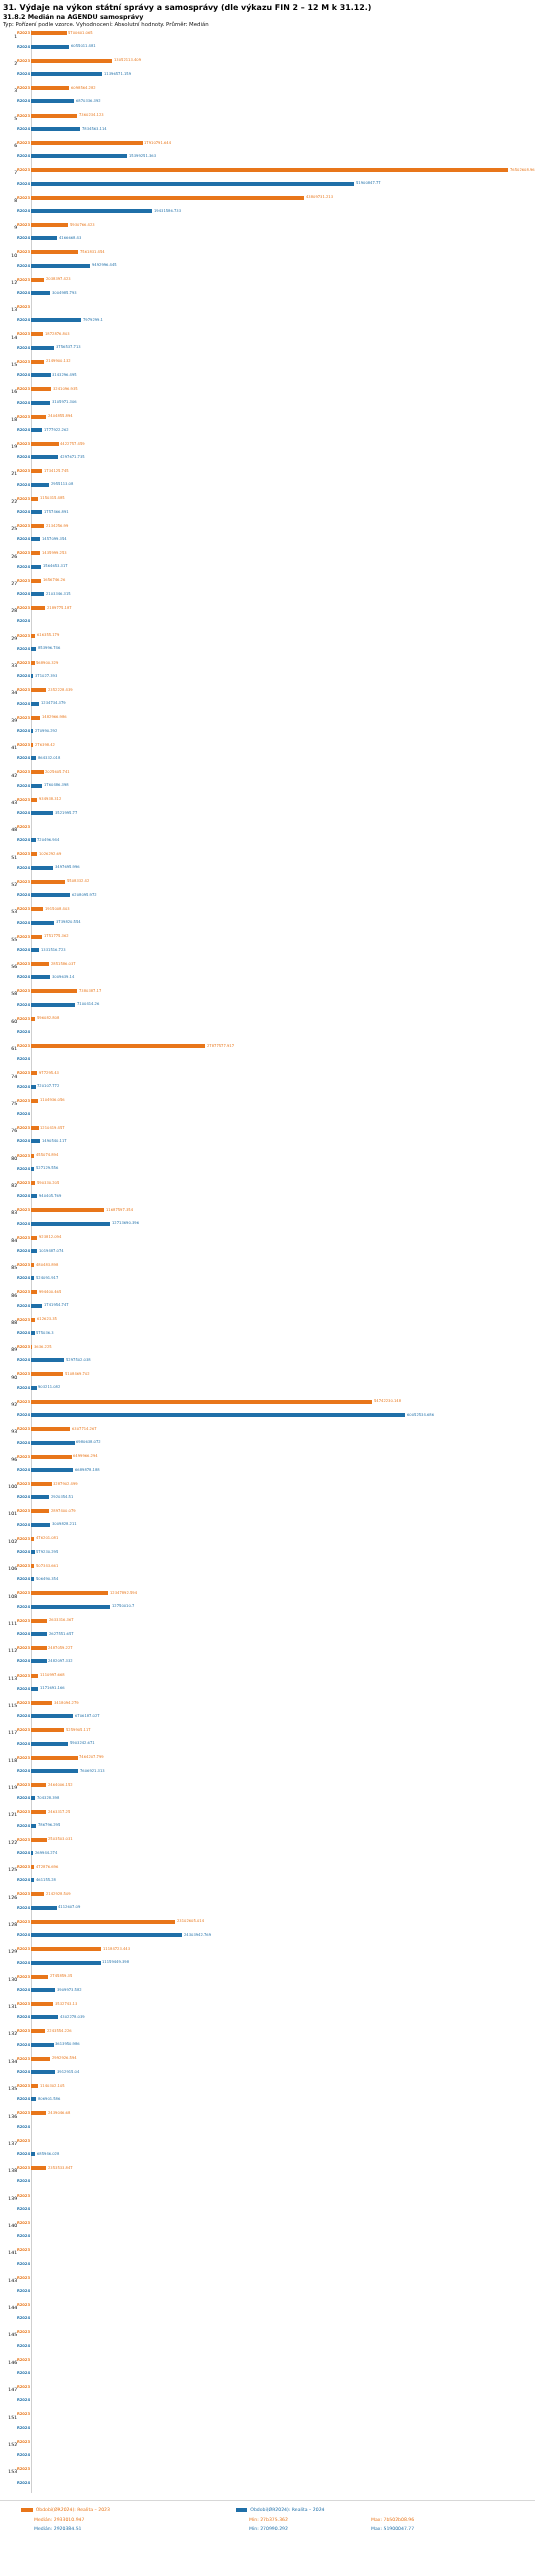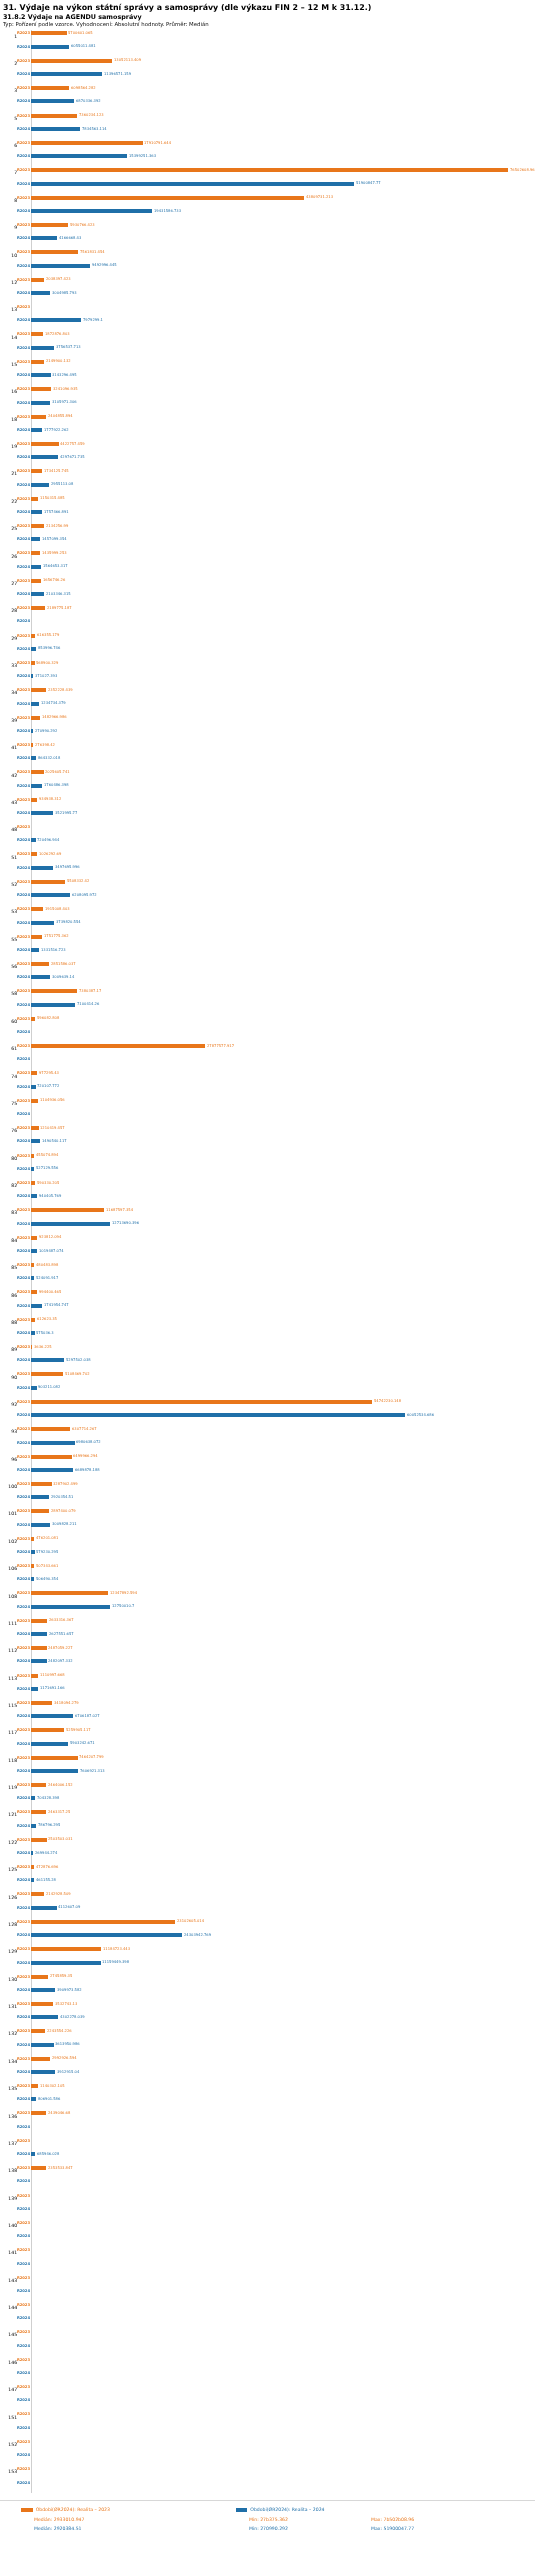--- a/index.html
+++ b/index.html
@@ -36,21 +36,21 @@
   .legend .blue{color:#1F6FA8;}
 
   .topline{position:absolute;left:0;right:0;top:0;height:0.7px;background:#d8d8d8;}
 </style>
 </head>
 <body>
 
 <div id="page">
 
   <div class="title">31. Výdaje na výkon státní správy a samosprávy (dle výkazu FIN 2 – 12 M k 31.12.)</div>
-  <div class="subtitle">31.8.2 Výdaje na AGENDU samosprávy</div>
+  <div class="subtitle">31.8.2 Medián na AGENDU samosprávy</div>
   <div class="typline">Typ: Pořízení podle vzorce. Vyhodnocení: Absolutní hodnoty. Průměr: Medián</div>
 
   <div class="plot" id="plot">
     <div class="axisline" id="axisline" style="left: 31px;"></div>
   <div class="rowlabel" style="left: 1.4px; top: 3.6px;">1</div>
       <div class="serieslabel s2023" style="left: 11.4px; top: 1.4px;">R2023</div>
       <div class="bar b2023" style="left: 31px; top: 1.4px; width: 36px; height: 3.9px;"></div>
       <div class="vallabel v2023" style="left: 68px; top: 1.1px;">5700601.065</div>
       <div class="serieslabel s2024" style="left: 11.4px; top: 14.8px;">R2024</div>
       <div class="bar b2024" style="left: 31px; top: 14.8px; width: 38px; height: 3.9px;"></div>

